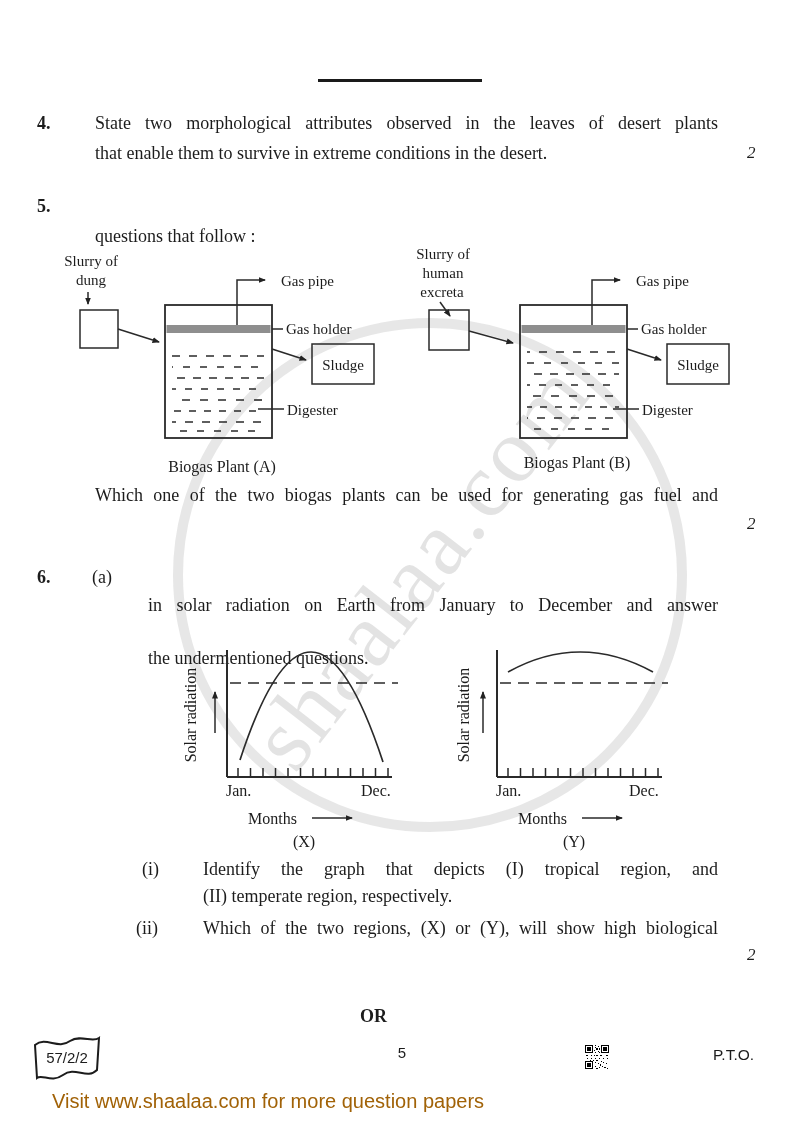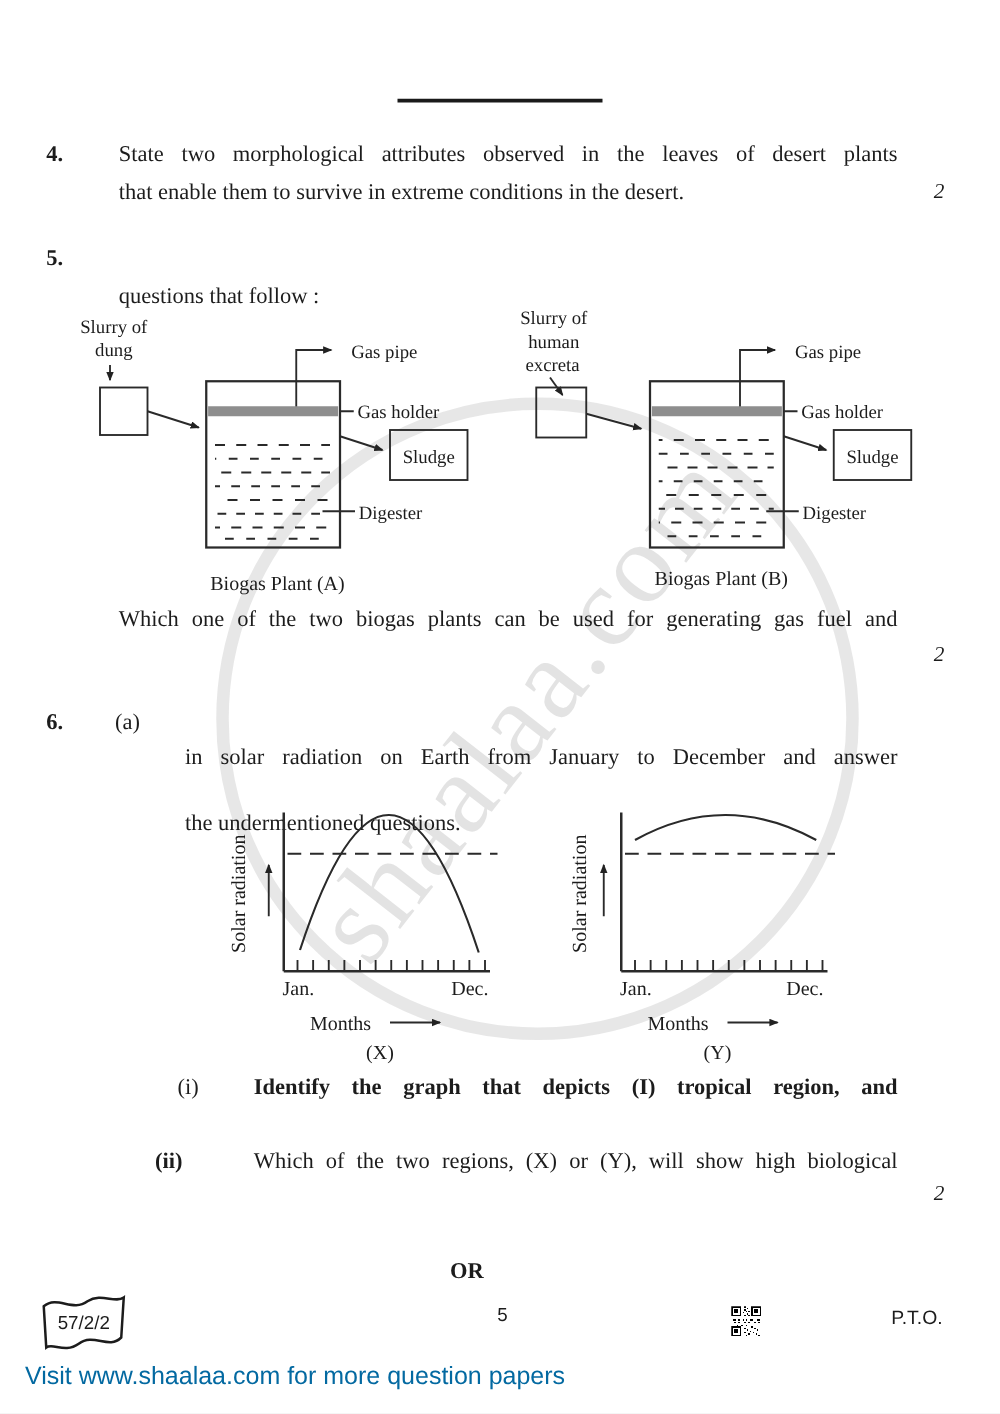--- a/index.html
+++ b/index.html
@@ -13,21 +13,21 @@
   .bold{font-weight:bold;}
   .marks{font-style:italic;font-size:17px;}
   .sans{font-family:"Liberation Sans",sans-serif;}
   .rule{background:#1a1a1a;height:3px;}
   svg text{font-family:"Liberation Serif",serif;fill:#1c1c1c;}
   .dlabel{font-size:15px;}
   .dcap{font-size:16px;}
   .wm-ring{border:10px solid rgba(70,70,70,0.13);border-radius:50%;z-index:0;}
   .wm-text{z-index:0;font-size:92px;color:rgba(80,80,80,0.16);letter-spacing:3px;
            white-space:nowrap;transform:translate(-50%,-50%) rotate(-52deg);}
-  .banner{font-size:20px;color:#0369a1;}
+  .banner{font-size:20px;color:#a16207;margin-left:32px;}
 </style>
 </head>
 <body>
 
 <div class="page">
 
   <div class="abs wm-ring" style="left:173px;top:318px;width:494px;height:494px;"></div>
   <div class="abs wm-text" style="left:420px;top:565px;">shaalaa.com</div>
 
   <div class="layer">
@@ -163,23 +163,24 @@
         <path d="M508,672 Q580,632 653,672" stroke-width="1.7"></path>
       </g>
       <text class="dcap" x="496" y="796">Jan.</text>
       <text class="dcap" x="629" y="796">Dec.</text>
       <text class="dcap" x="518" y="824">Months</text>
       <line x1="582" y1="818" x2="622" y2="818" stroke="#2a2a2a" stroke-width="1.5" marker-end="url(#arrY)"></line>
       <text class="dcap" x="574" y="847" text-anchor="middle">(Y)</text>
     </svg>
 
     <div class="abs body nw" style="left:142px;top:858px;">(i)</div>
-    <div class="abs body jst" style="left:203px;top:858px;width:515px;font-weight:bold;">Identify the graph that depicts (I) tropical region, and</div>
-
-    <div class="abs body nw" style="left:124px;top:917px;font-weight:bold;">(ii)</div>
+    <div class="abs body jst" style="left:203px;top:858px;width:515px;">Identify the graph that depicts (I) tropical region, and</div>
+    <div class="abs body nw" style="left:203px;top:885px;">(II) temperate region, respectively.</div>
+
+    <div class="abs body nw" style="left:136px;top:917px;">(ii)</div>
     <div class="abs body jst" style="left:203px;top:917px;width:515px;">Which of the two regions, (X) or (Y), will show high biological</div>
     <div class="abs body marks nw" style="left:747px;top:944px;">2</div>
 
     <div class="abs body bold nw" style="left:360px;top:1005px;width:80px;text-align:left;">OR</div>
 
     <svg class="abs" style="left:28px;top:1032px;" width="78" height="50" viewBox="0 0 78 50">
       <path d="M7,13 C18,4 30,18 42,9 C53,2 64,11 71,6 L69,38 C59,48 47,34 35,43 C24,51 14,42 9,46 Z" fill="#ffffff" stroke="#1c1c1c" stroke-width="2"></path>
       <text class="sans" x="39" y="31" text-anchor="middle" style="font-size:15px;">57/2/2</text>
     </svg>
 

